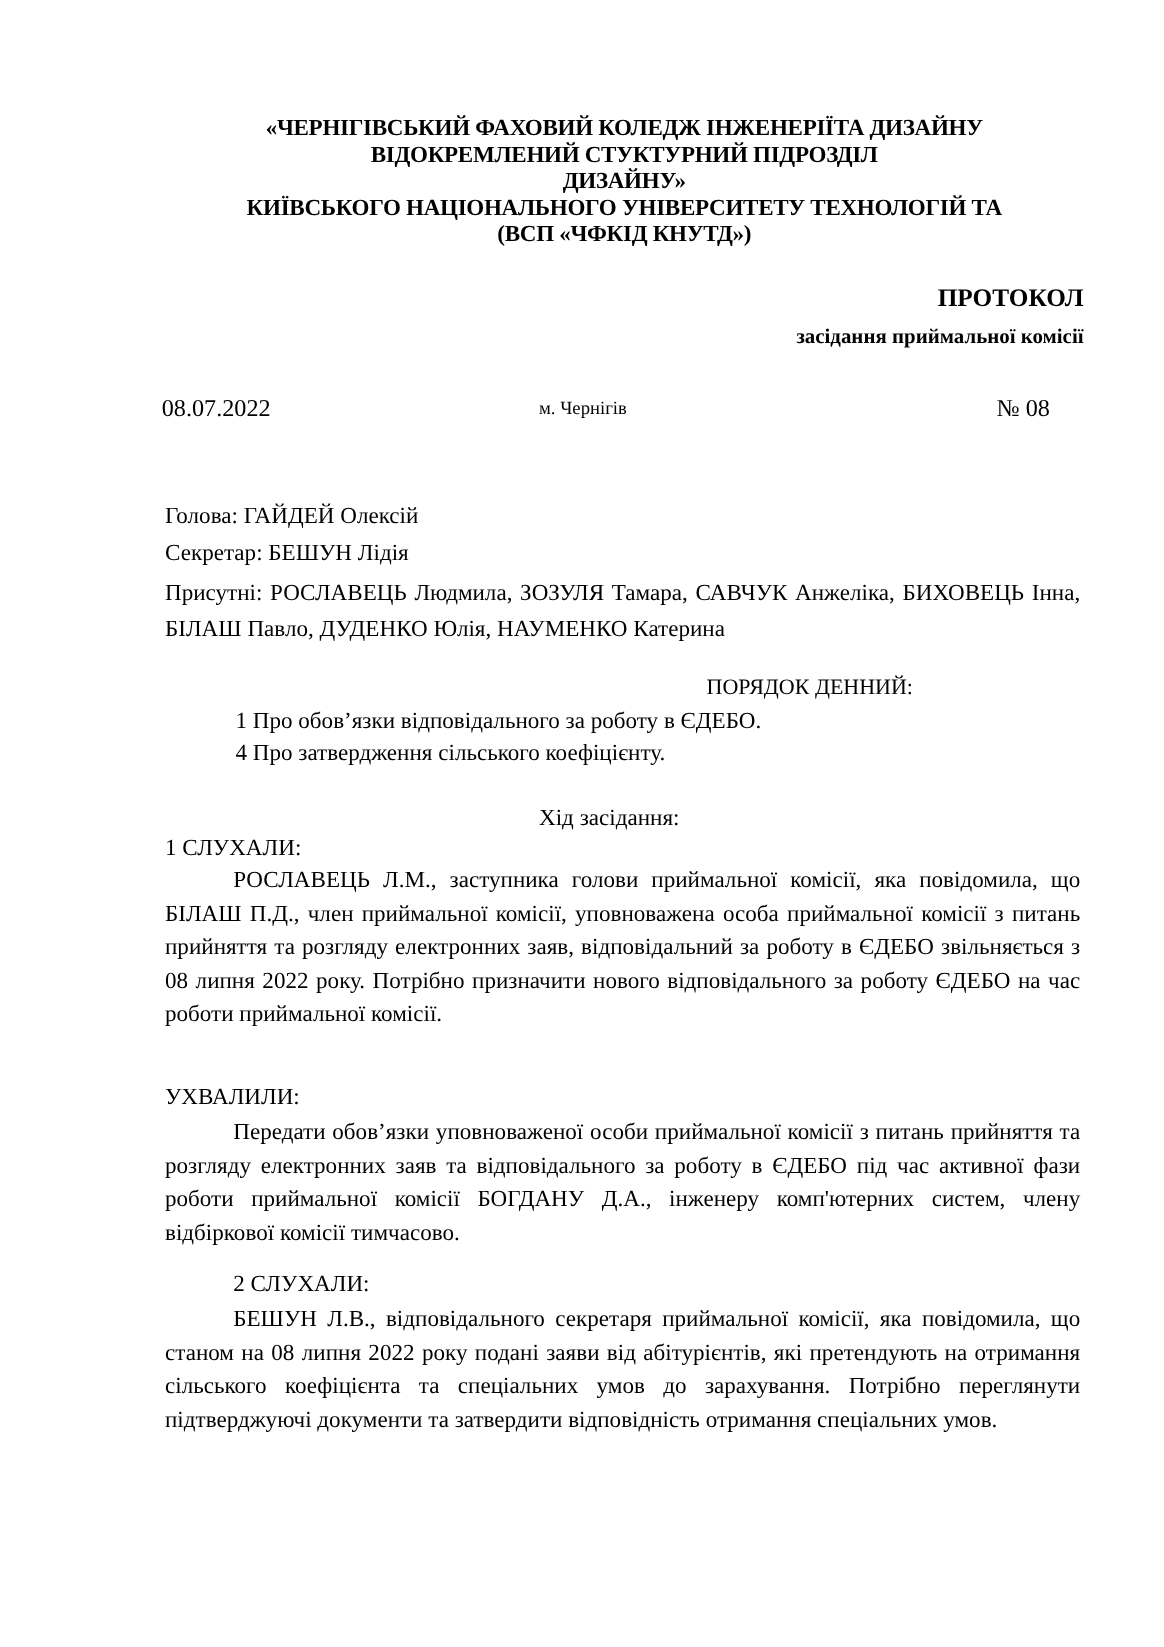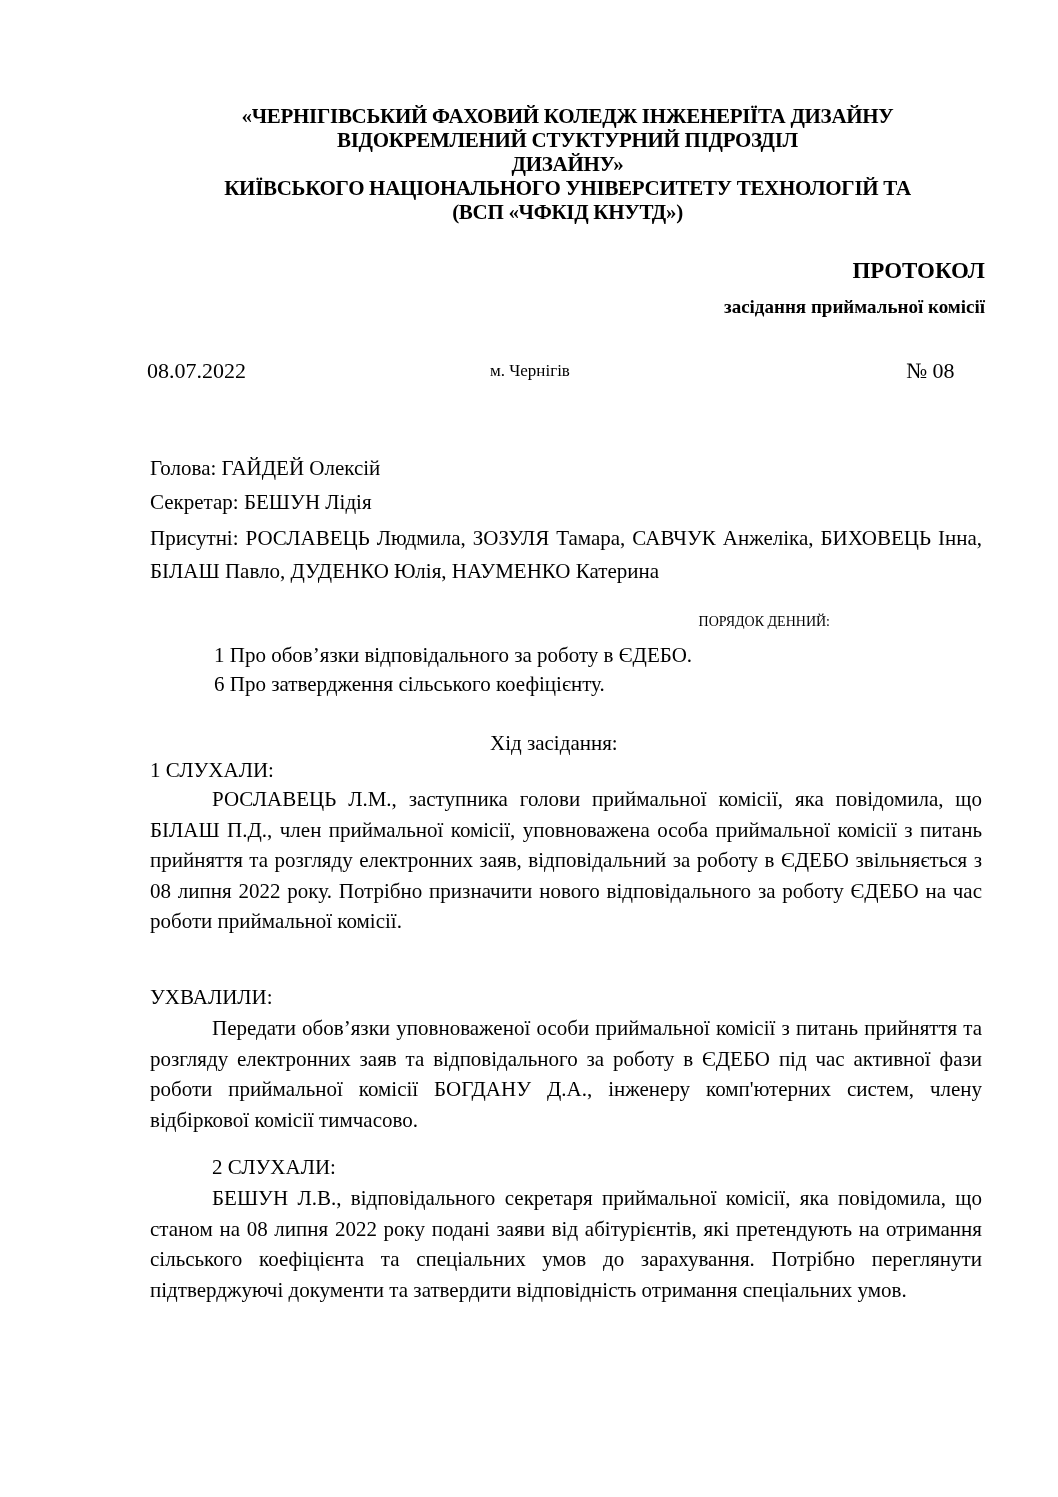--- a/index.html
+++ b/index.html
@@ -53,21 +53,21 @@
     width: 832px;
     font-size: 21px;
     line-height: 30.5px;
     text-align: justify;
     text-indent: 62px;
   }
   .center-line {
     position: absolute;
     left: 150px; width: 832px;
     text-align: center;
-    font-size: 14px;
+    font-size: 20px;
   }
 </style>
 </head>
 <body>
 
 <div class="page">
 
   <div class="header-block">
     <div>«ЧЕРНІГІВСЬКИЙ ФАХОВИЙ КОЛЕДЖ ІНЖЕНЕРІЇТА ДИЗАЙНУ</div>
     <div>ВІДОКРЕМЛЕНИЙ СТУКТУРНИЙ ПІДРОЗДІЛ</div>
@@ -82,21 +82,21 @@
   <div class="abs meta-date">08.07.2022</div>
   <div class="abs meta-city">м. Чернігів</div>
   <div class="abs meta-number">№ 08</div>
 
   <div class="line" style="left:150px; top:456px;">Голова: ГАЙДЕЙ Олексій</div>
   <div class="line" style="left:150px; top:490px;">Секретар: БЕШУН Лідія</div>
   <div class="justify-block" style="top:522px; text-indent:0; line-height:33px;">Присутні: РОСЛАВЕЦЬ Людмила, ЗОЗУЛЯ Тамара, САВЧУК Анжеліка, БИХОВЕЦЬ Інна, БІЛАШ Павло, ДУДЕНКО Юлія, НАУМЕНКО Катерина</div>
 
   <div class="center-line" style="top:614px; left:150px; width:680px; padding-left:0; text-align:right;">ПОРЯДОК ДЕННИЙ:</div>
   <div class="line" style="left:214px; top:643px;">1 Про обов’язки відповідального за роботу в ЄДЕБО.</div>
-  <div class="line" style="left:214px; top:672px;">6 Про затвердження сільського коефіцієнту.</div>
+  <div class="line" style="left:214px; top:672px;">4 Про затвердження сільського коефіцієнту.</div>
 
   <div class="line" style="left:490px; top:731px;">Хід засідання:</div>
   <div class="line" style="left:150px; top:758px;">1 СЛУХАЛИ:</div>
   <div class="justify-block" style="top:784px;">РОСЛАВЕЦЬ Л.М., заступника голови приймальної комісії, яка повідомила, що БІЛАШ П.Д.,  член приймальної комісії, уповноважена особа приймальної комісії з питань прийняття та розгляду електронних заяв, відповідальний за роботу в ЄДЕБО звільняється з 08 липня 2022 року. Потрібно призначити нового відповідального за роботу ЄДЕБО на час роботи приймальної комісії.</div>
 
   <div class="line" style="left:150px; top:985px;">УХВАЛИЛИ:</div>
   <div class="justify-block" style="top:1013px;">Передати обов’язки уповноваженої особи приймальної комісії з питань прийняття та розгляду електронних заяв та відповідального за роботу в ЄДЕБО під час активної фази роботи приймальної комісії БОГДАНУ Д.А., інженеру комп'ютерних систем, члену відбіркової комісії тимчасово.</div>
 
   <div class="line" style="left:212px; top:1155px;">2 СЛУХАЛИ:</div>
   <div class="justify-block" style="top:1183px;">БЕШУН Л.В., відповідального секретаря приймальної комісії, яка повідомила, що станом на 08 липня 2022 року подані заяви від абітурієнтів, які претендують на отримання сільського коефіцієнта та спеціальних умов до зарахування. Потрібно переглянути підтверджуючі документи та затвердити відповідність отримання спеціальних умов.</div>

